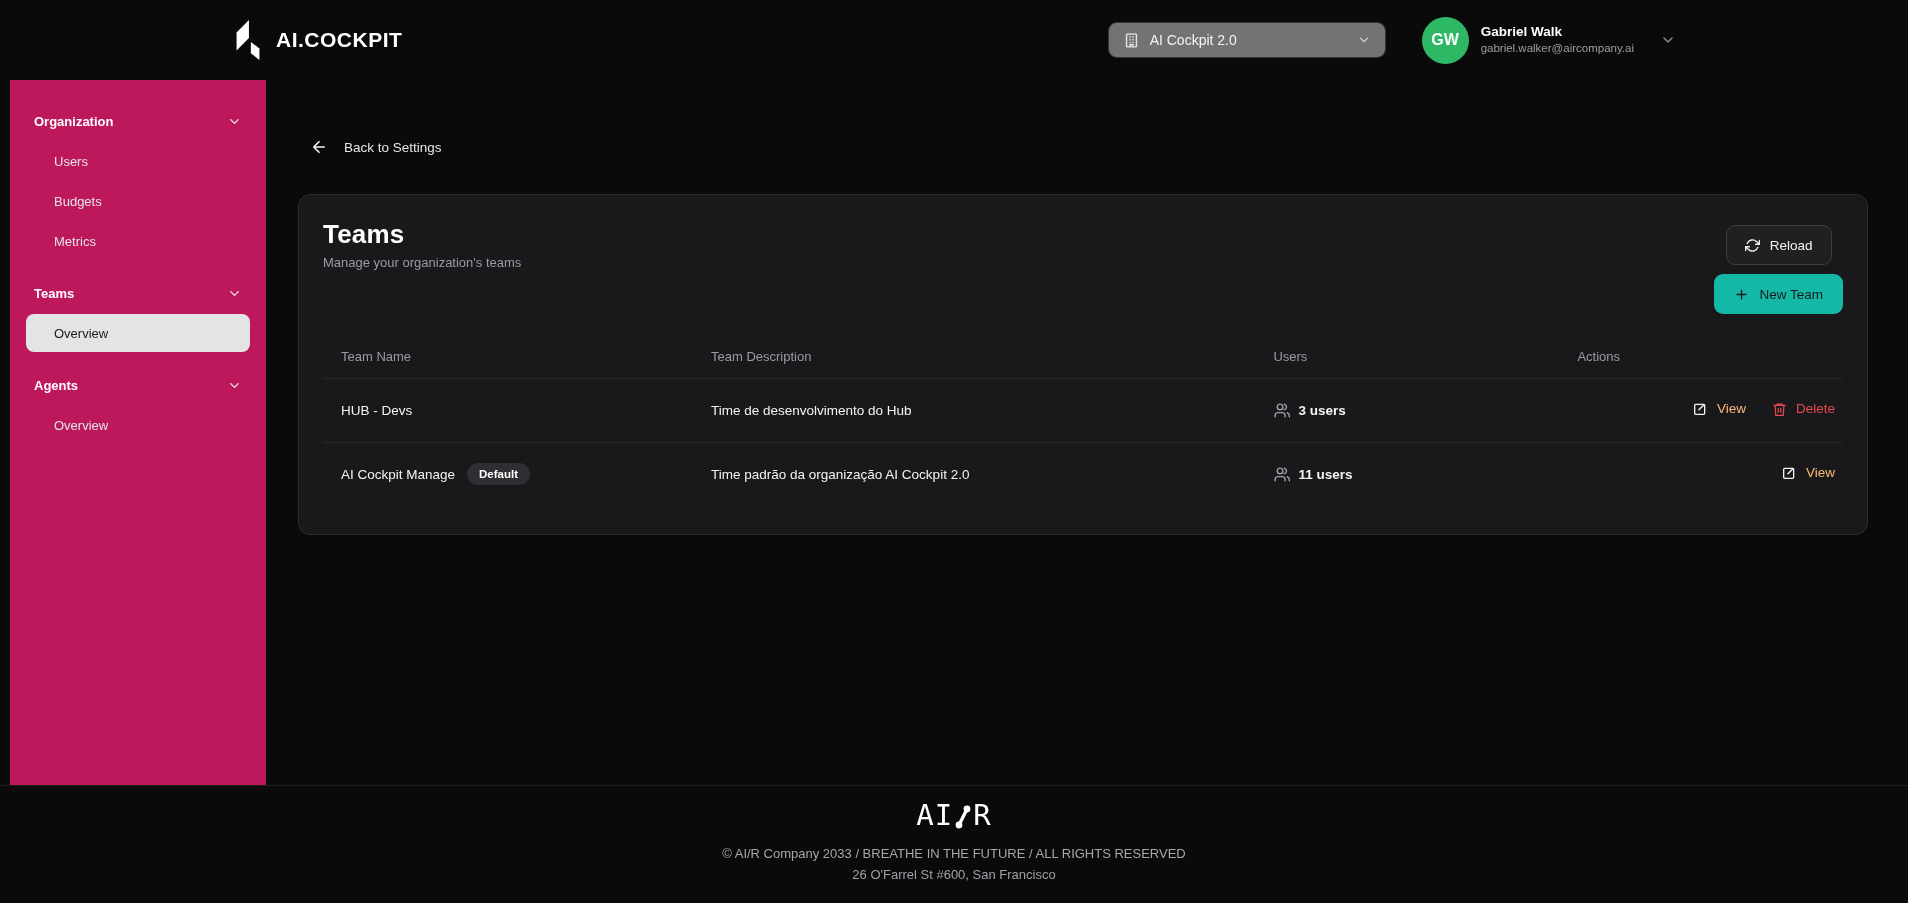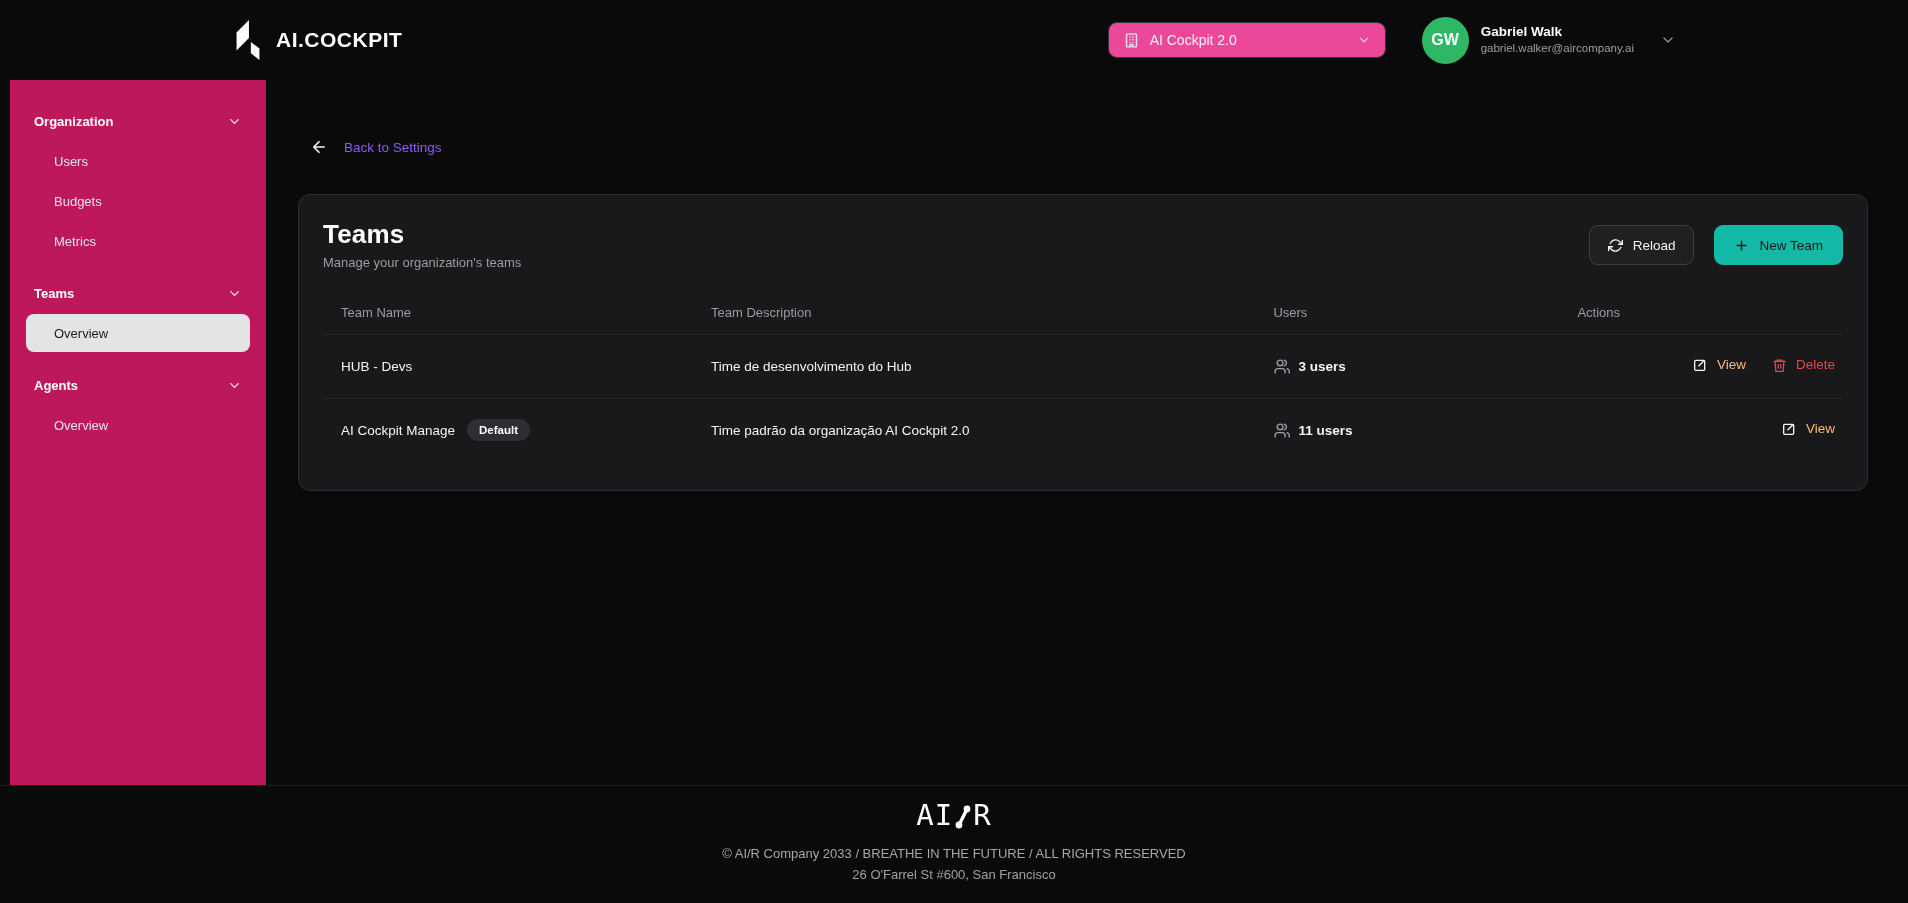--- a/index.html
+++ b/index.html
@@ -4,49 +4,49 @@
 <style>
   * { margin:0; padding:0; box-sizing:border-box; }
   html,body { width:1908px; height:903px; background:#0a0a0b; font-family:"Liberation Sans",sans-serif; color:#fafafa; overflow:hidden; }
 
   
   .header { height:80px; display:flex; align-items:center; padding:0 232px; }
   .logo { display:flex; align-items:center; gap:12px; }
   .logo-mark { width:32px; height:40px; }
   .logo-text { font-size:21px; font-weight:bold; letter-spacing:.5px; color:#fff; }
   .header-right { margin-left:auto; display:flex; align-items:center; gap:36px; }
-  .org-select { width:278px; height:36px; background:#ec4899; border:1px solid #333338; border-radius:9px;
+  .org-select { width:278px; height:36px; background:#737373; border:1px solid #333338; border-radius:9px;
     display:flex; align-items:center; gap:10px; padding:0 14px; cursor:pointer; }
   .org-select .label { font-size:14px; color:#f4f4f5; flex:1; }
   .userbox { display:flex; align-items:center; gap:12px; cursor:pointer; }
   .avatar { width:47px; height:47px; border-radius:50%; background:#2eb865; display:flex; align-items:center; justify-content:center;
     font-size:16px; font-weight:bold; color:#fff; }
   .user-name { font-size:13.5px; font-weight:bold; color:#fff; line-height:1.35; }
   .user-email { font-size:11.5px; color:#9f9fa6; line-height:1.35; }
   .chev { opacity:.85; }
 
   
   .content-row { display:flex; height:705px; }
   .sidebar { width:256px; margin-left:10px; background:#be185d; padding:22px 16px 0 16px; flex-shrink:0; }
   .side-section { margin-bottom:14px; }
   .side-head { display:flex; align-items:center; justify-content:space-between; height:38px; padding:0 8px; cursor:pointer; }
   .side-head .lbl { font-size:13px; font-weight:bold; color:#fff; }
   .side-item { height:38px; display:flex; align-items:center; padding-left:28px; font-size:13px; color:#e4e4e7;
     border-radius:8px; cursor:pointer; margin:2px 0; }
   .side-item.active { background:#e4e4e6; color:#1b1b1d; }
 
   .main { flex:1; padding:58px 40px 0 32px; }
-  .back-link { display:inline-flex; align-items:center; gap:16px; font-size:13.5px; color:#8b5cf6; cursor:pointer; margin-left:12px;justify-content:center; }
+  .back-link { display:inline-flex; align-items:center; gap:16px; font-size:13.5px; color:#e5e5e5; cursor:pointer; margin-left:12px;justify-content:center; }
 
   
   .card { margin-top:34px; background:#19191c; border:1px solid #2c2c30; border-radius:12px; padding:24px 24px 28px 24px; }
   .card-top { display:flex; align-items:flex-start; }
   .card-title { font-size:26px; font-weight:bold; color:#fff; letter-spacing:.2px; }
   .card-sub { font-size:13px; color:#9b9ba2; margin-top:5px; }
-  .card-actions { margin-left:auto; display:flex; gap:20px; align-items:center; margin-top:6px; }
+  .card-actions { margin-left:auto; display:flex; gap:9px; align-items:center; margin-top:6px;flex-direction:column; }
   .btn { display:flex; align-items:center; gap:10px; height:40px; border-radius:9px; font-size:13.5px; cursor:pointer; border:none; font-family:inherit; }
   .btn-reload { background:#202023; border:1px solid #3d3d42; color:#f4f4f5; padding:0 18px; }
   .btn-new { background:#14b8a6; color:#1b1b1d; padding:0 20px; font-weight:500; }
 
   table.teams { width:100%; border-collapse:collapse; margin-top:22px; }
   .teams th { font-size:13px; font-weight:normal; color:#9b9ba2; text-align:left; height:42px; padding:0 8px; }
   .teams th.col-name { width:25%; padding-left:18px; }
   .teams th.col-desc { width:37%; }
   .teams th.col-users { width:20%; }
   .teams th.col-actions { width:18%; text-align:left; padding-right:10px; }

